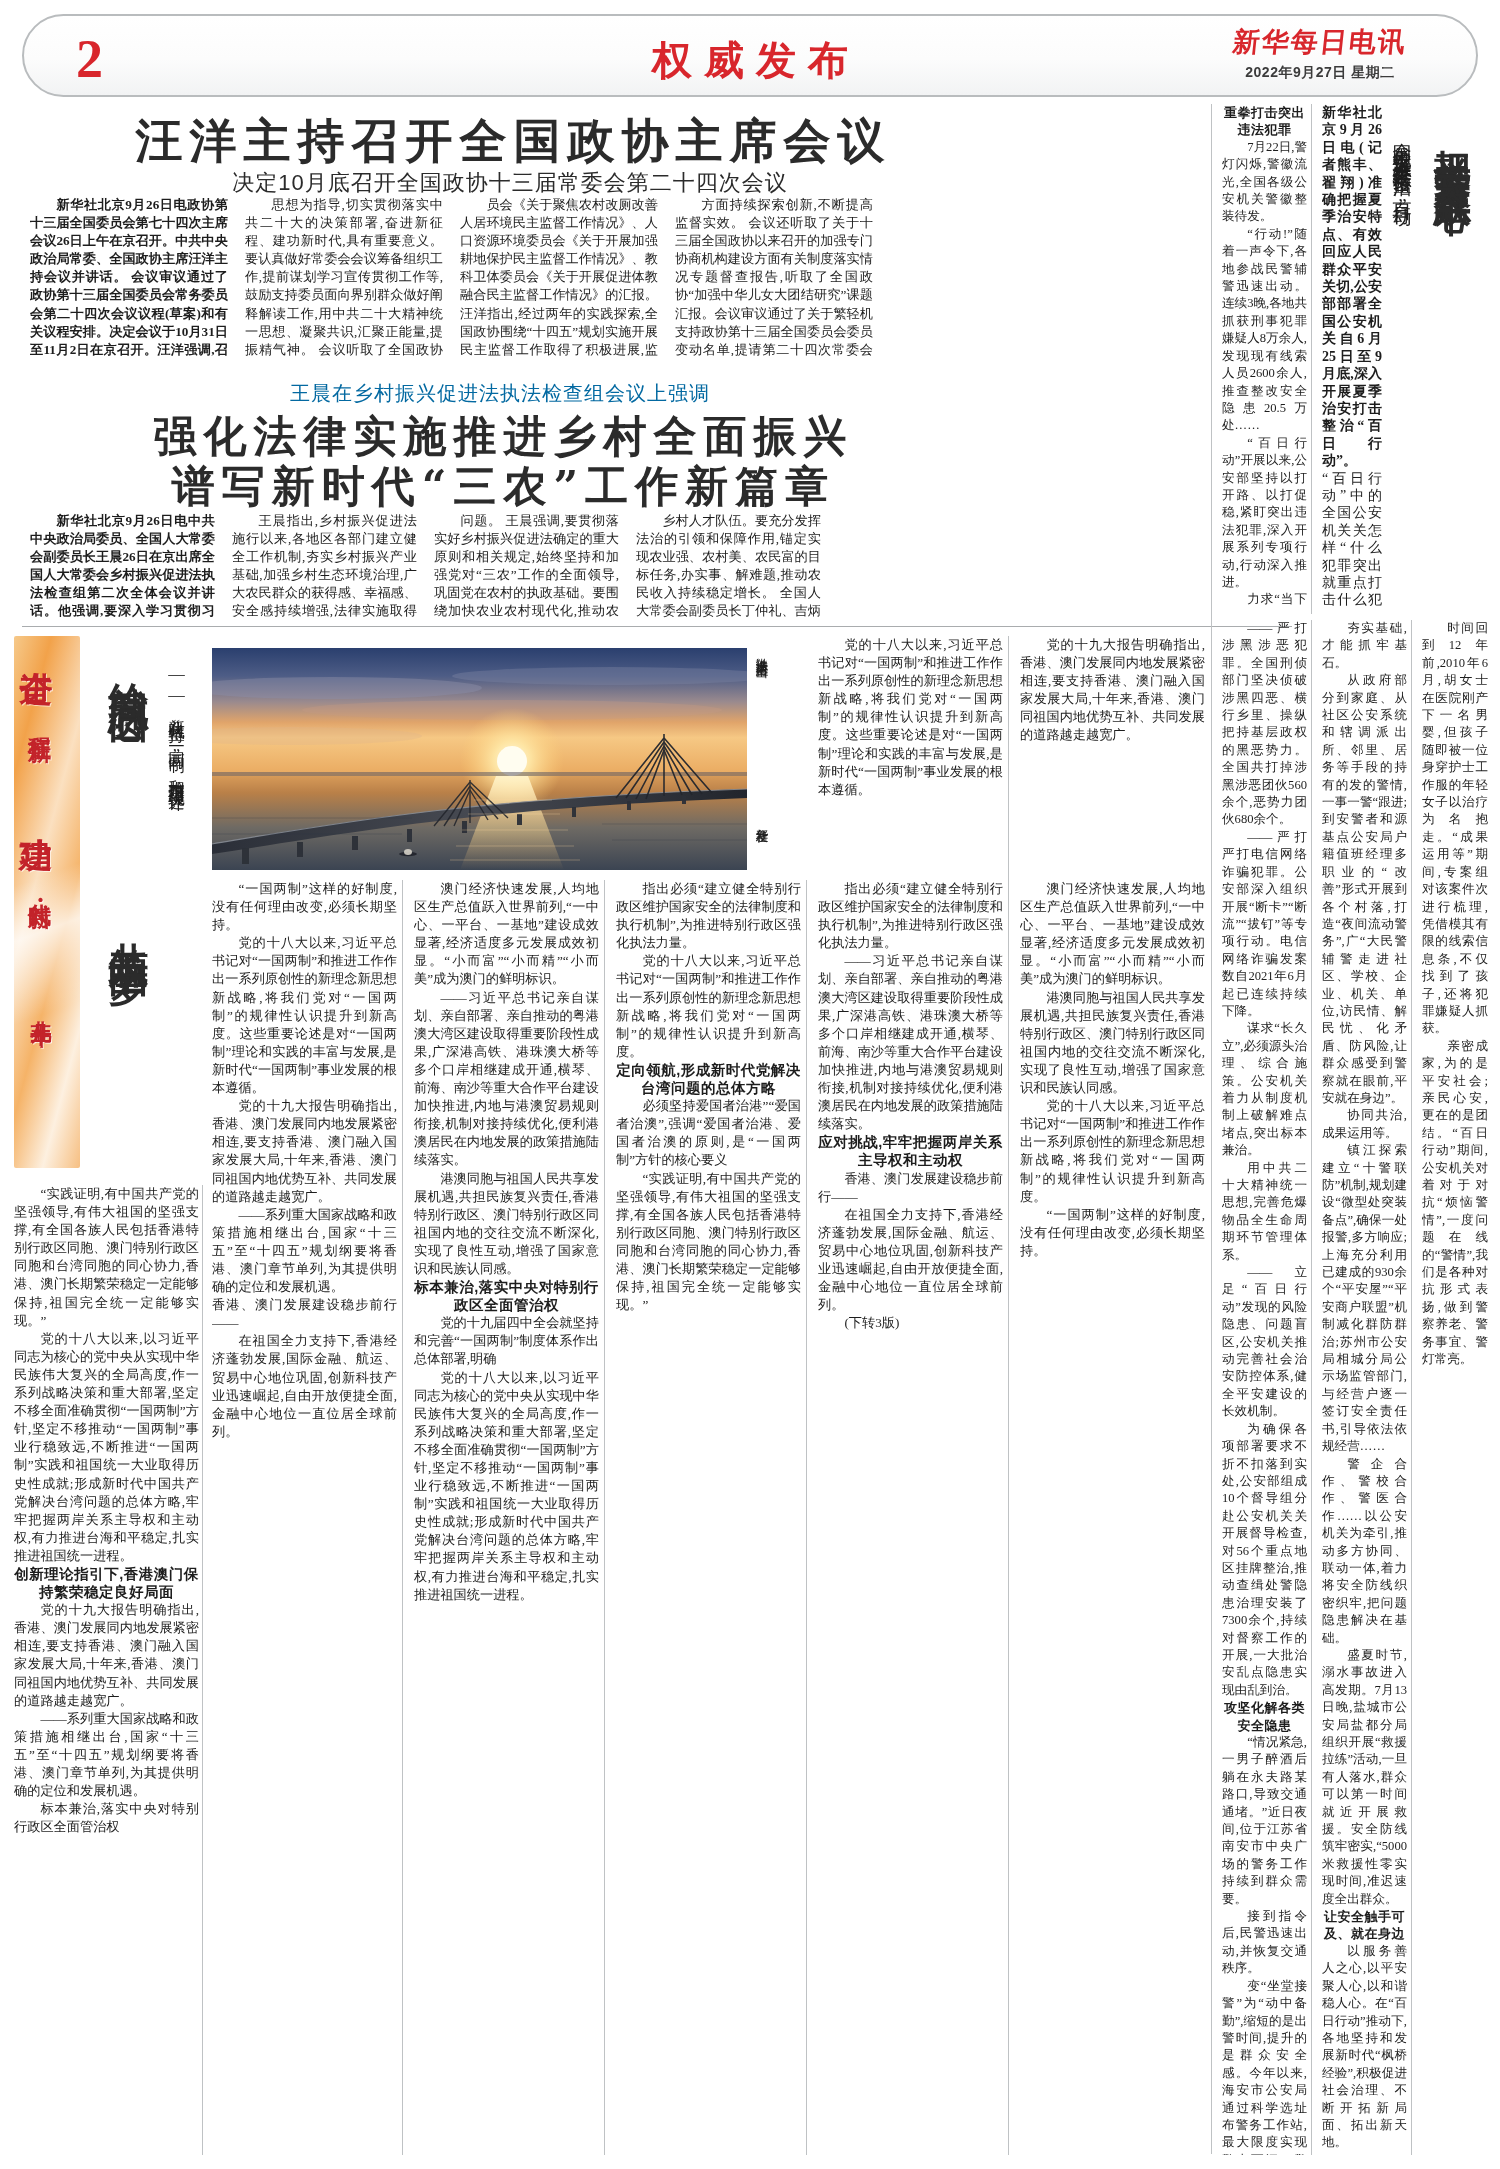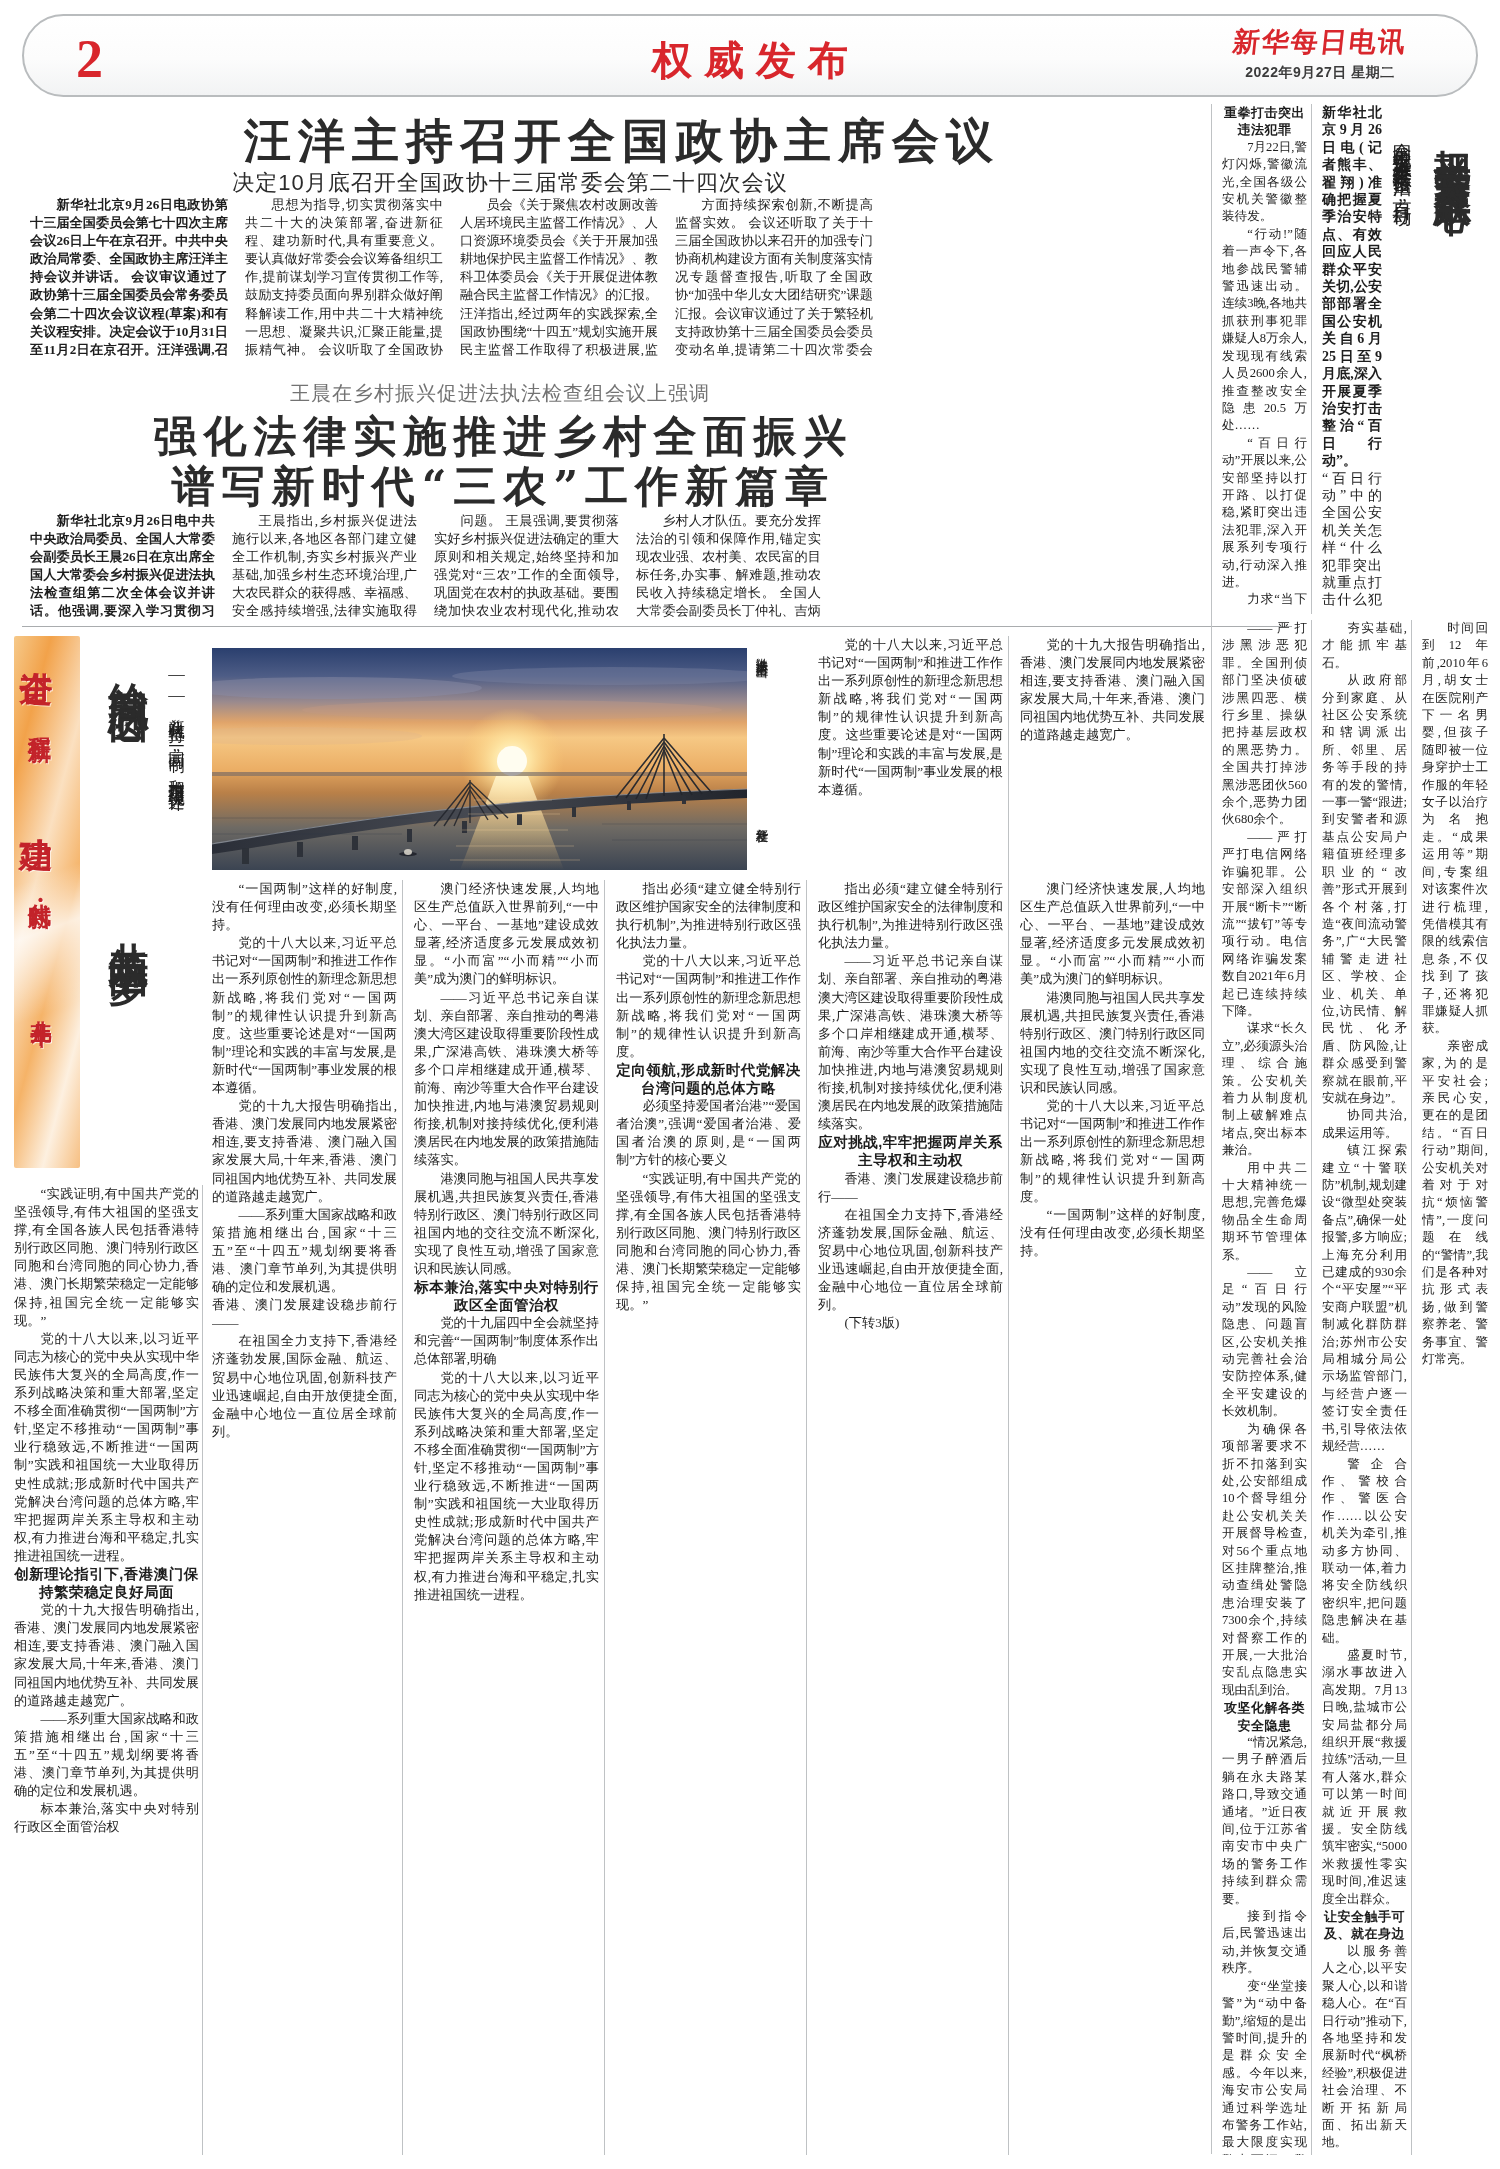--- a/index.html
+++ b/index.html
@@ -57,31 +57,31 @@
 
   
   .hl-main {
     position: absolute;
     text-align: center;
     font-family: "DejaVu Serif","Liberation Serif", serif;
     font-weight: bold;
     color: #2b2b2b;
     white-space: nowrap;
   }
-  .hl-h1 { font-size: 47px; letter-spacing: 7px; text-indent: 7px; text-align: right; }
+  .hl-h1 { font-size: 47px; letter-spacing: 7px; text-indent: 7px; }
   .hl-sub {
     position:absolute; text-align:center;
     font-family:"Liberation Sans","DejaVu Sans",sans-serif;
     font-size: 22px; color:#2b2b2b; letter-spacing:1px;
     white-space: nowrap;
   }
   .hl-kicker {
     position:absolute; text-align:center;
     font-family:"Liberation Sans","DejaVu Sans",sans-serif;
-    font-size: 20px; color:#737373; letter-spacing:1px;
+    font-size: 20px; color:#0369a1; letter-spacing:1px;
     white-space: nowrap;
   }
   .hl-h2 {
     position:absolute; text-align:center;
     font-family:"DejaVu Serif","Liberation Serif",serif;
     font-weight:bold; font-size:43px; color:#2b2b2b;
     letter-spacing:7px; text-indent:7px; white-space:nowrap;
   }
 
   

